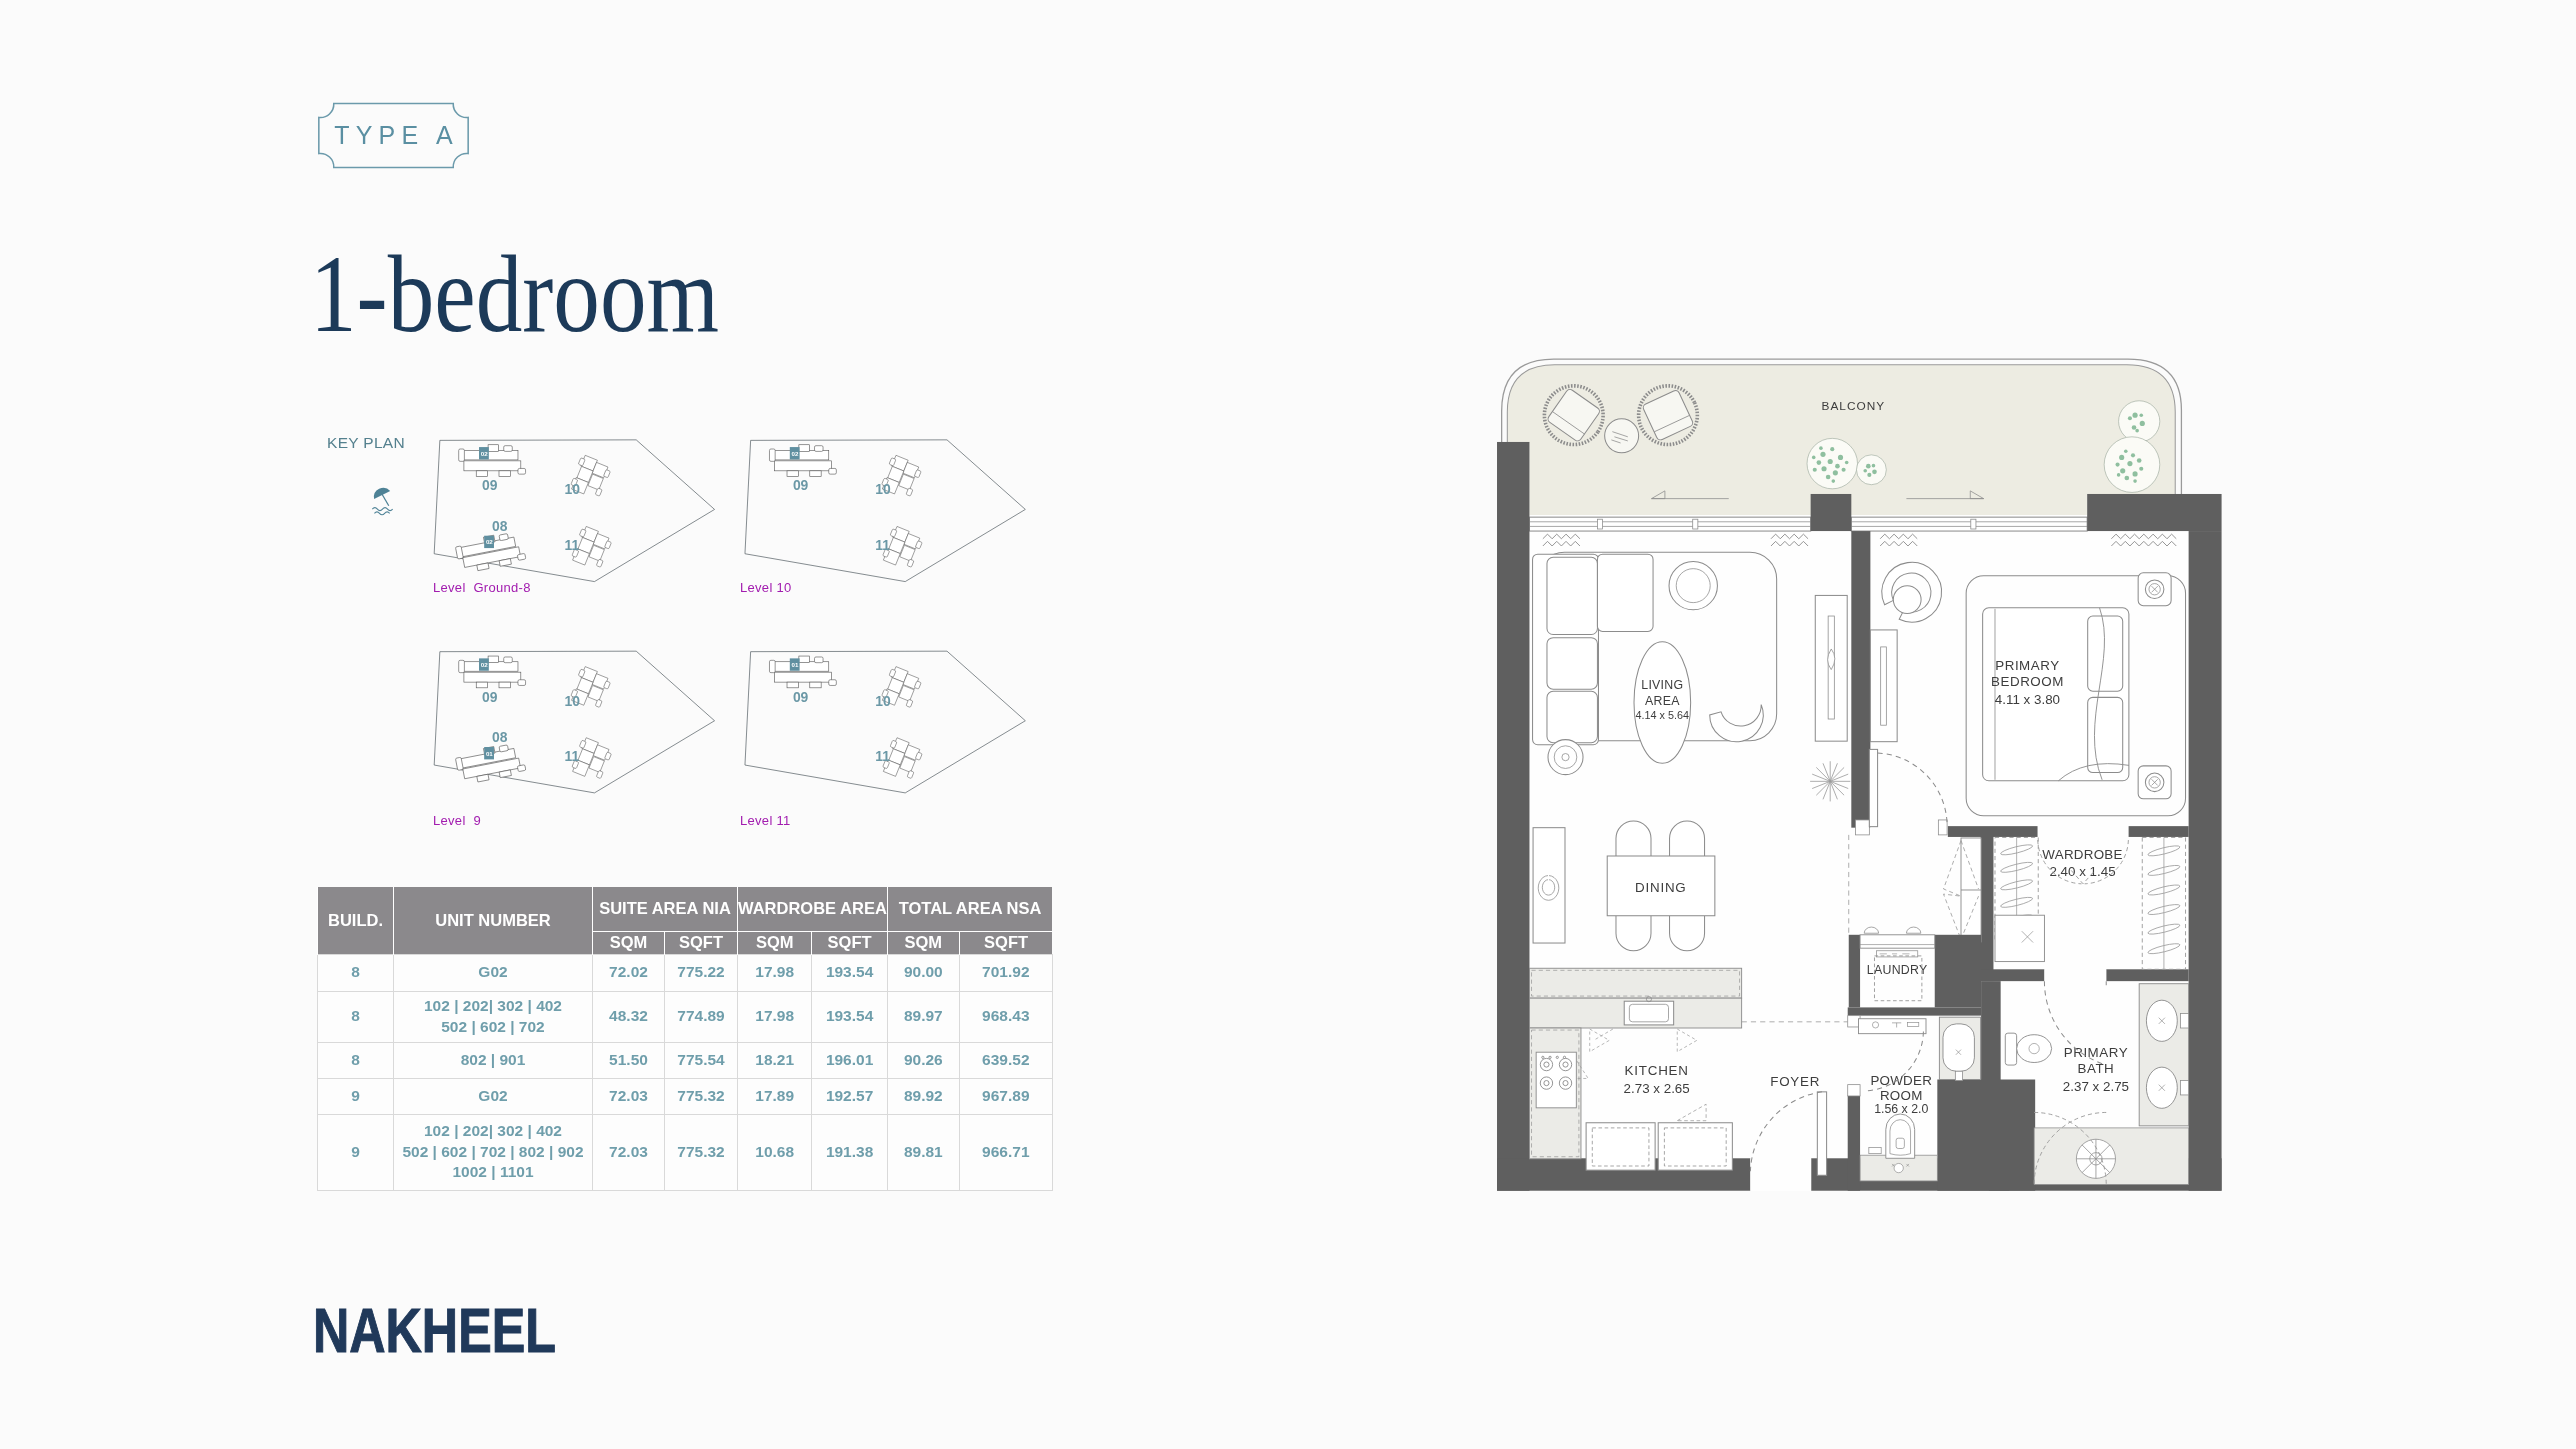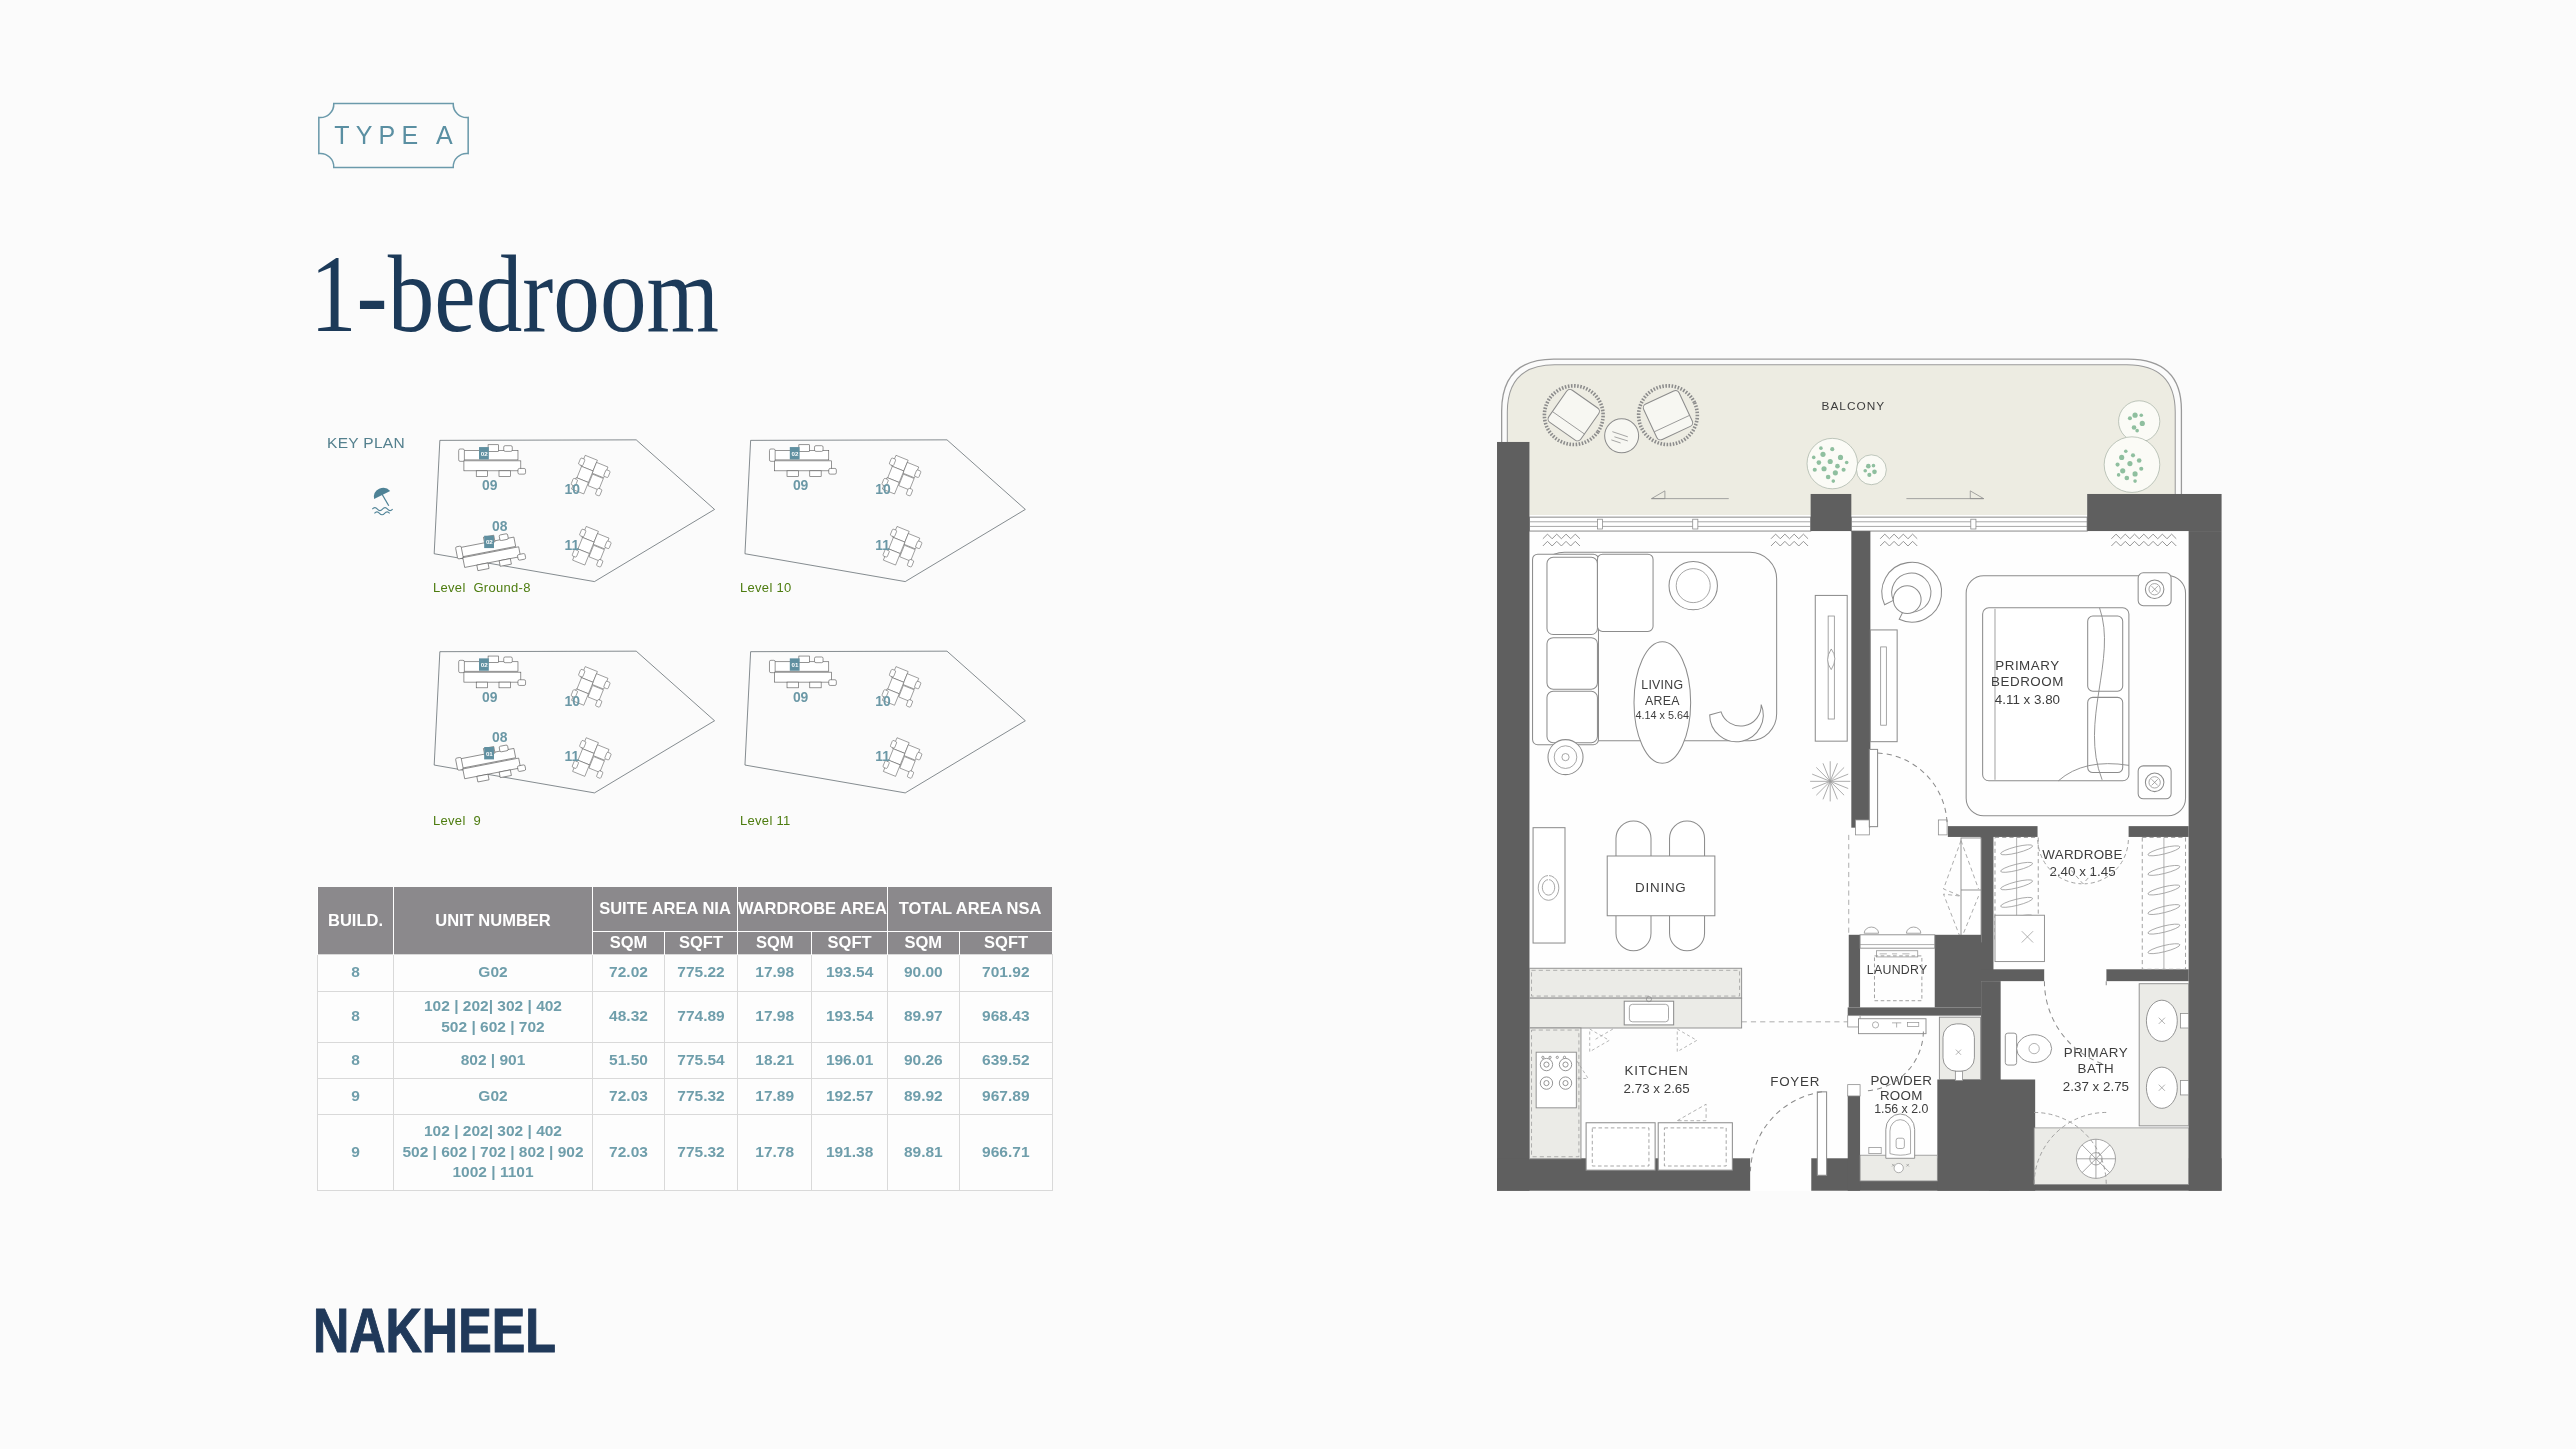--- a/index.html
+++ b/index.html
@@ -1,21 +1,21 @@
 <!DOCTYPE html>
 <html style="font-size:8.2px"><head>
 <meta charset="utf-8">
 <style>
 *{margin:0;padding:0;box-sizing:border-box}
 body{width:2576px;height:1449px;background:#fbfbfb;font-family:"Liberation Sans",sans-serif;position:relative;overflow:hidden}
 .abs{position:absolute}
 .badge-txt{position:absolute;left:316px;top:101px;width:155px;height:69px;display:flex;align-items:center;justify-content:center;color:#5a8fa2;font-size:25px;letter-spacing:6.2px;text-indent:6.2px}
 h1{position:absolute;left:310px;top:230px;font-family:"Liberation Serif",serif;font-weight:400;font-size:111px;color:#1c3a59;letter-spacing:0px;transform:scaleX(0.84);transform-origin:left top}
 .keyplan-t{position:absolute;left:327px;top:434px;font-size:15.5px;color:#54808e;letter-spacing:0.3px}
-.cap{position:absolute;font-size:13px;color:#4d7c0f;letter-spacing:0.3px}
+.cap{position:absolute;font-size:13px;color:#a21caf;letter-spacing:0.3px}
 table{border-collapse:collapse;table-layout:fixed}
 .tbl{position:absolute;left:317px;top:887px}
 th{background:#8b898c;color:#fff;font-size:16.5px;font-weight:bold;letter-spacing:0px;white-space:nowrap}
 td{color:#6f9eab;font-size:15.5px;font-weight:bold;text-align:center;background:#fdfdfd;border:1px solid #d9d9d9;line-height:1.32}
 th{border-left:1.5px solid #fff}
 .grp{border-bottom:1.5px solid #fff}
 </style>
 </head>
 <body>
 
@@ -99,21 +99,21 @@
           <td>17.89</td>
           <td>192.57</td>
           <td>89.92</td>
           <td>967.89</td>
         </tr>
 <tr style="height:76px">
           <td>9</td>
           <td>102 | 202| 302 | 402<br>502 | 602 | 702 | 802 | 902<br>1002 | 1101</td>
           <td>72.03</td>
           <td>775.32</td>
-          <td>17.78</td>
+          <td>10.68</td>
           <td>191.38</td>
           <td>89.81</td>
           <td>966.71</td>
         </tr>
 </tbody>
     </table>
 </div>
 
 <svg class="abs" style="left:313px;top:1304px" width="247" height="52" viewBox="0 0 480 100">
 <text x="0" y="93" font-family="Liberation Sans" font-weight="bold" font-size="124" fill="#20395a" stroke="#20395a" stroke-width="2" textLength="472" lengthAdjust="spacingAndGlyphs">NAKHEEL</text>

